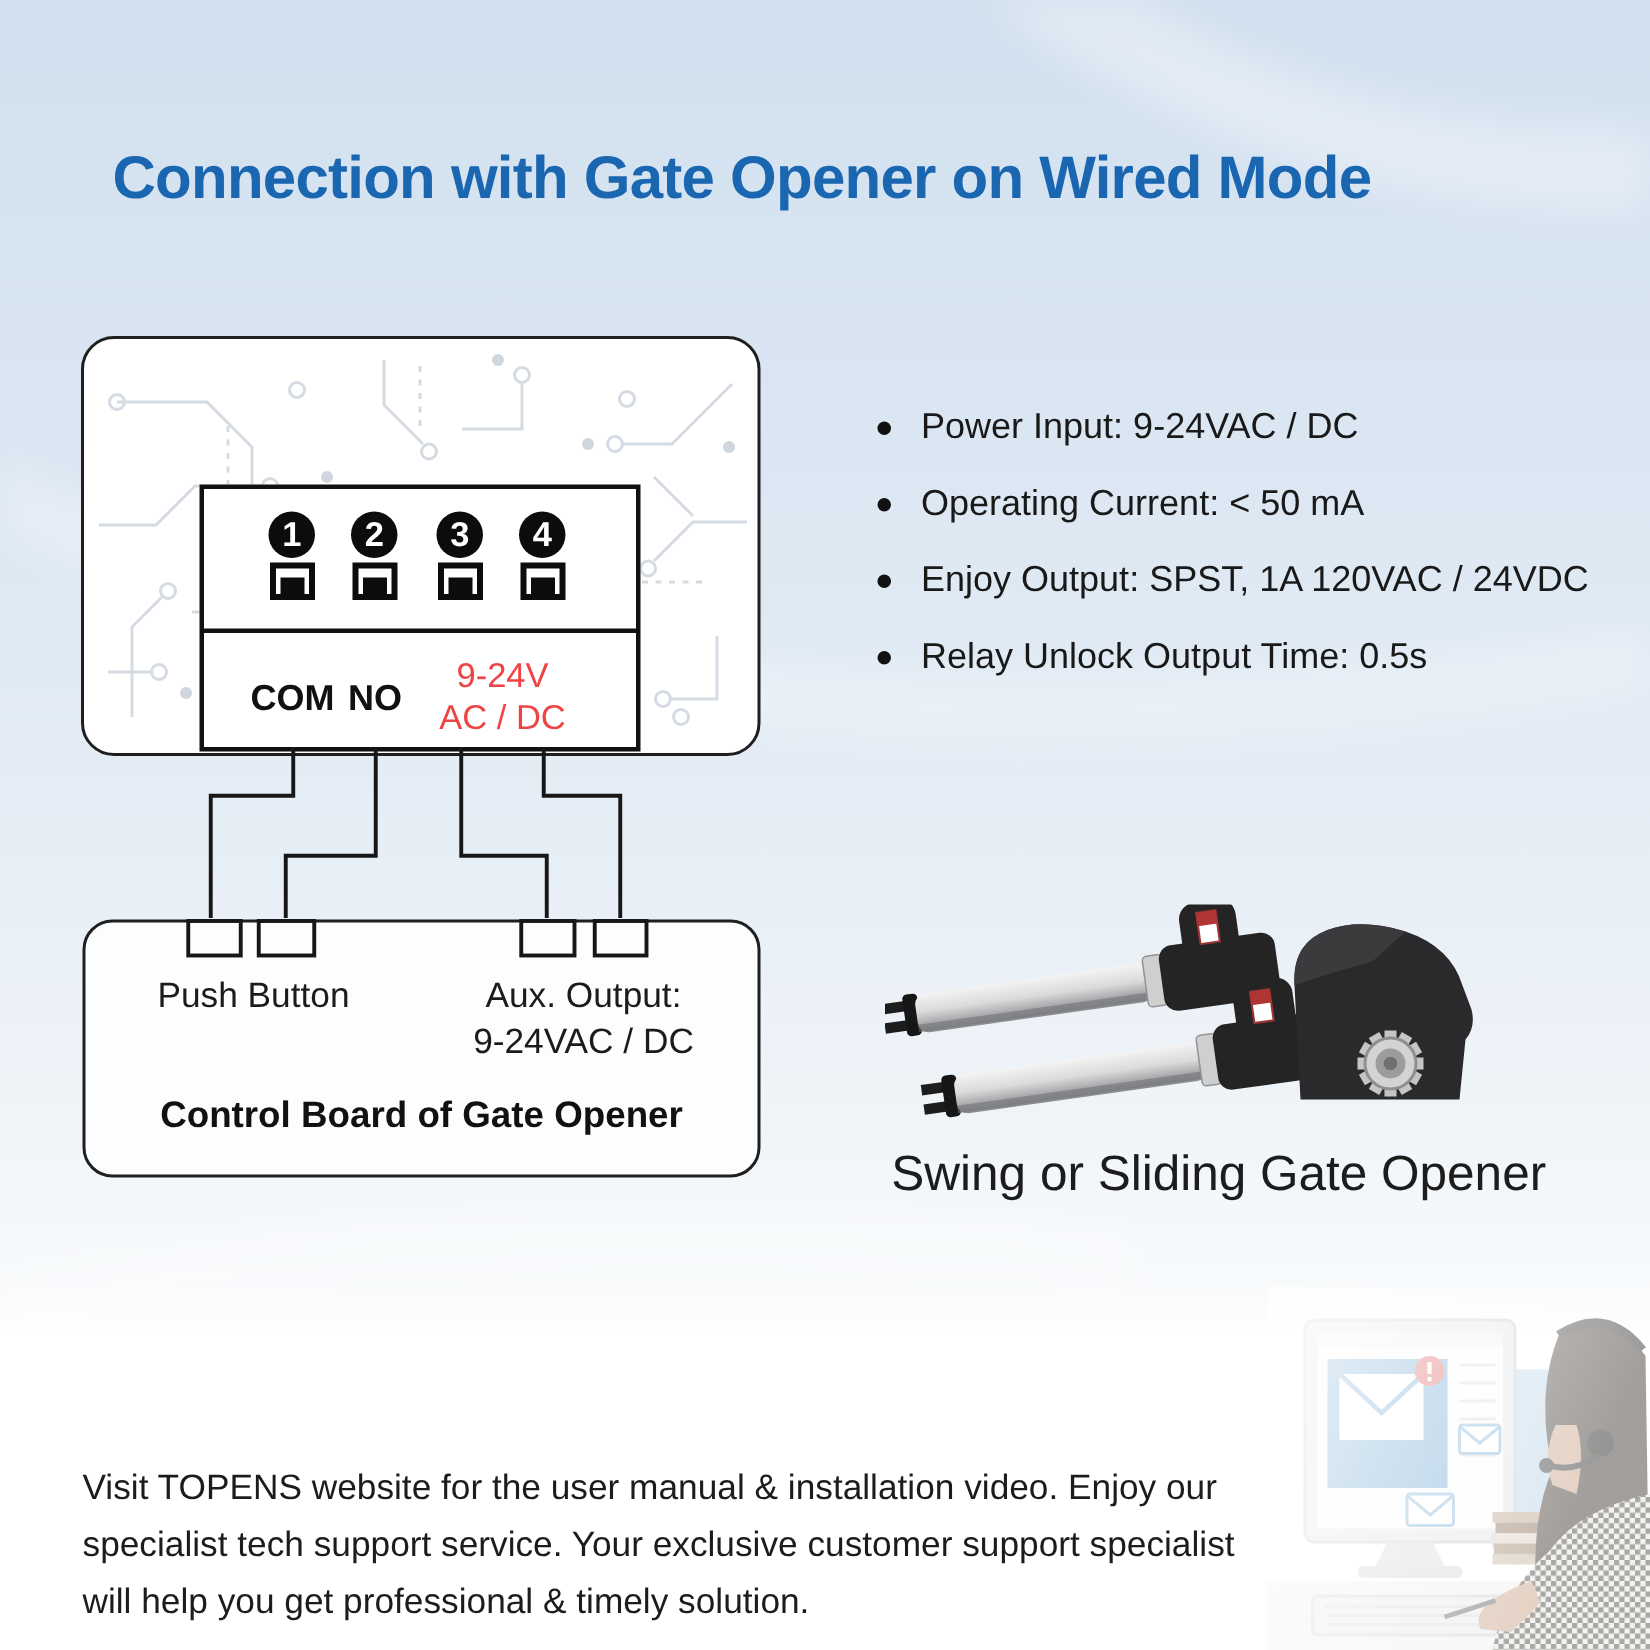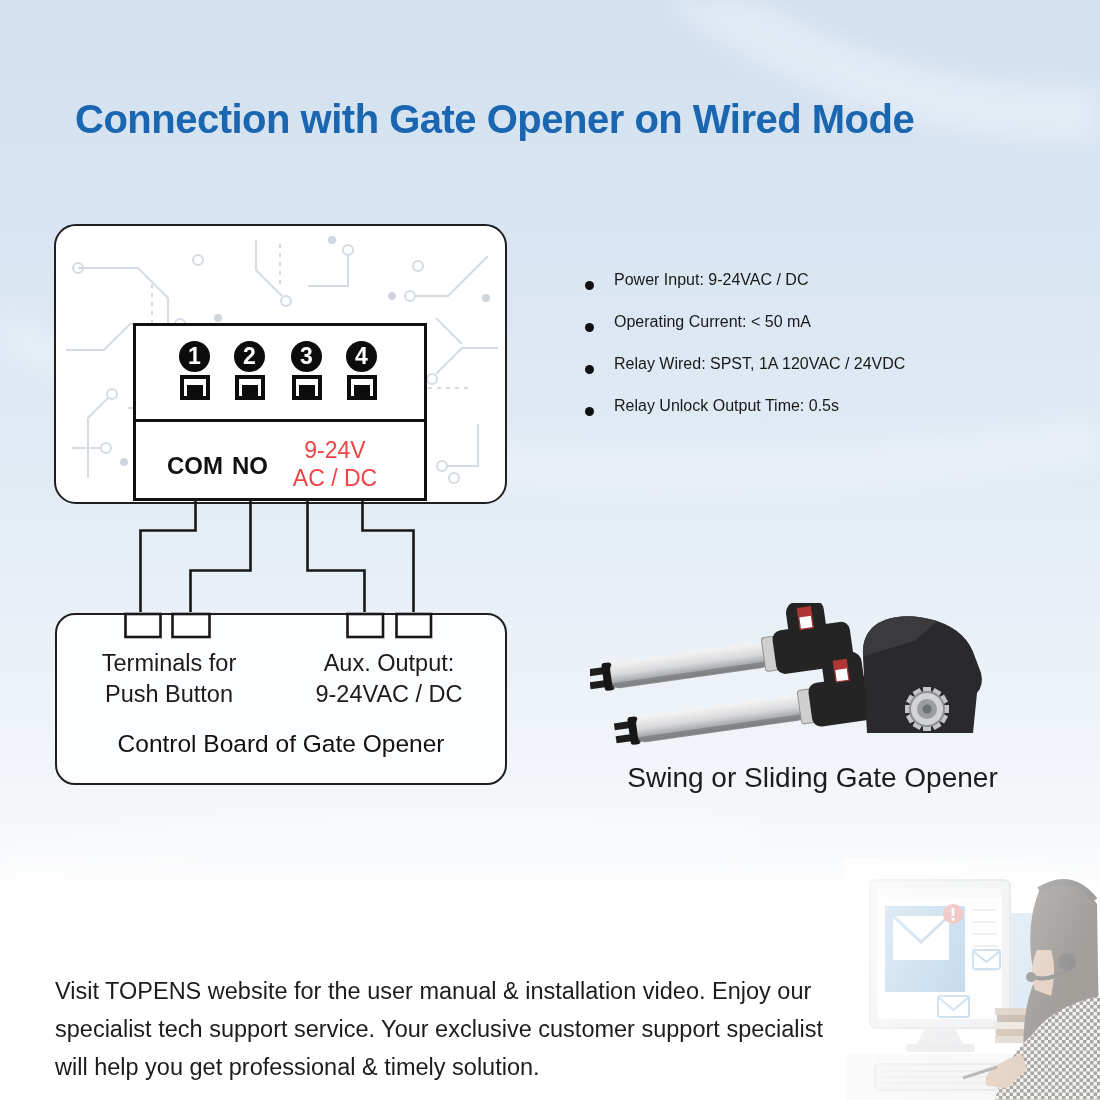--- a/index.html
+++ b/index.html
@@ -36,32 +36,32 @@
   .tb-label { position:absolute; top:126px; width:70px; text-align:center; font-size:24px; color:#111;font-weight:bold; }
   .tb-voltage { position:absolute; top:110px; left:144px; width:110px; text-align:center; font-size:23px; line-height:28px; color:#ef4444; }
 
   .control-box {
     position:absolute; left:55px; top:613px; width:452px; height:172px;
     background:#fcfdff; border:2.5px solid #1f1f1f; border-radius:20px;
   }
   .cb-col { position:absolute; top:33px; text-align:center; font-size:23.5px; line-height:31px; color:#1b1b1b; }
   .cb-col.left { left:2px; width:220px; }
   .cb-col.right { left:217px; width:230px; }
-  .cb-title { position:absolute; top:115px; width:100%; text-align:center; font-size:24.5px; font-weight:normal; color:#111; }
+  .cb-title { position:absolute; top:115px; width:100%; text-align:center; font-size:24.5px; font-weight:bold; color:#111; }
 
   .overlay-svg { position:absolute; left:0; top:0; pointer-events:none; }
 
   
   .specs { position:absolute; left:585px; top:271px; width:490px; list-style:none; }
-  .specs li { display:flex; margin-bottom:23px; font-size:16px; color:#191919; }
+  .specs li { display:flex; margin-bottom:23px; font-size:24px; color:#191919; }
   .bullet { width:9px; height:9px; border-radius:50%; background:#111; margin:10px 20px 0 0; flex:0 0 9px; }
 
   
   .product { position:absolute; left:590px; top:603px; width:445px; }
-  .product-caption { margin-top:7px; text-align:center; font-size:28px; color:#1c1c1c; }
+  .product-caption { margin-top:7px; text-align:center; font-size:33px; color:#1c1c1c; }
 
   
   .support-heading { position:absolute; left:55px; top:915px; font-size:40px; font-weight:bold; color:#1a66b0; letter-spacing:-0.5px; }
   .support-text { position:absolute; left:55px; top:972px; width:800px; font-size:23.5px; line-height:38px; color:#1c1c1c; }
 
   .photo-wrap { position:absolute; left:845px; top:858px; width:255px; height:242px; }
   .photo-wrap svg { opacity:0.55; }
   .photo-fade { position:absolute; left:0; top:0; width:100%; height:100%;
     background:linear-gradient(115deg, rgba(255,255,255,0.8) 0%, rgba(255,255,255,0.45) 40%, rgba(255,255,255,0.15) 75%); }
 </style>
@@ -145,21 +145,20 @@
     <div class="tb-label" style="left:24px">COM</div>
     <div class="tb-label" style="left:79px">NO</div>
     <div class="tb-voltage">
       <div>9-24V</div>
       <div>AC / DC</div>
     </div>
   </div>
 
   <div class="control-box">
     <div class="cb-col left">
-      <div>Terminals for</div>
       <div>Push Button</div>
     </div>
     <div class="cb-col right">
       <div>Aux. Output:</div>
       <div>9-24VAC / DC</div>
     </div>
     <div class="cb-title">Control Board of Gate Opener</div>
   </div>
 
   <svg class="overlay-svg" width="1100" height="1100" viewBox="0 0 1100 1100">
@@ -181,21 +180,21 @@
     <li>
         <span class="bullet"></span>
         <span>Power Input: 9-24VAC / DC</span>
       </li>
     <li>
         <span class="bullet"></span>
         <span>Operating Current: &lt; 50 mA</span>
       </li>
     <li>
         <span class="bullet"></span>
-        <span>Relay Wired: SPST, 1A 120VAC / 24VDC</span>
+        <span>Enjoy Output: SPST, 1A 120VAC / 24VDC</span>
       </li>
     <li>
         <span class="bullet"></span>
         <span>Relay Unlock Output Time: 0.5s</span>
       </li>
   </ul>
 
   <div class="product">
     <svg width="445" height="148" viewBox="0 0 445 148">
       <defs>

